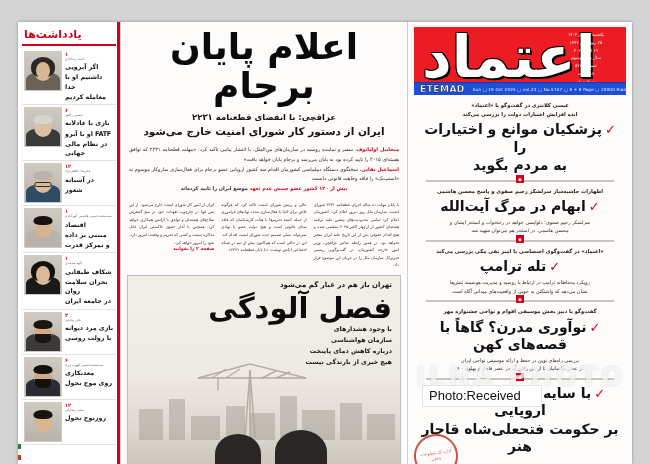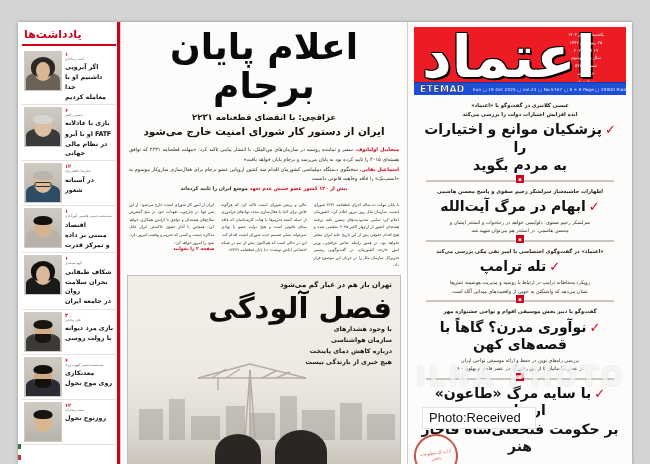--- a/index.html
+++ b/index.html
@@ -112,23 +112,22 @@
     position: absolute; left: 8px; top: 340px; width: 210px;
     font-size: 26px; font-weight: bold; color: rgba(255,255,255,.75);
     letter-spacing: 3px; direction: ltr; text-align: center;
     text-shadow: 0 0 2px rgba(0,0,0,.18);
     pointer-events: none; user-select: none;
   }
   .photo-received {
     position: absolute; left: 14px; top: 363px;
     background: #ffffff; color: #111;
     font-size: 13px; font-family: "Liberation Sans", sans-serif;
-    padding: 2px 14px 3px 6px; direction: ltr;
+    padding: 2px 20px 3px 6px; direction: ltr;
     border: 1px solid #e2e2e2;
-    margin-top: 22px;
   }
   .stamp {
     position: absolute; left: 6px; top: 412px;
     width: 44px; height: 44px; border-radius: 50%;
     border: 2px solid #c0392b; color: #c0392b;
     display:flex; align-items:center; justify-content:center;
     font-size: 4px; line-height: 1.5; text-align: center; direction: rtl;
     transform: rotate(-8deg); opacity: .85;
   }
 

